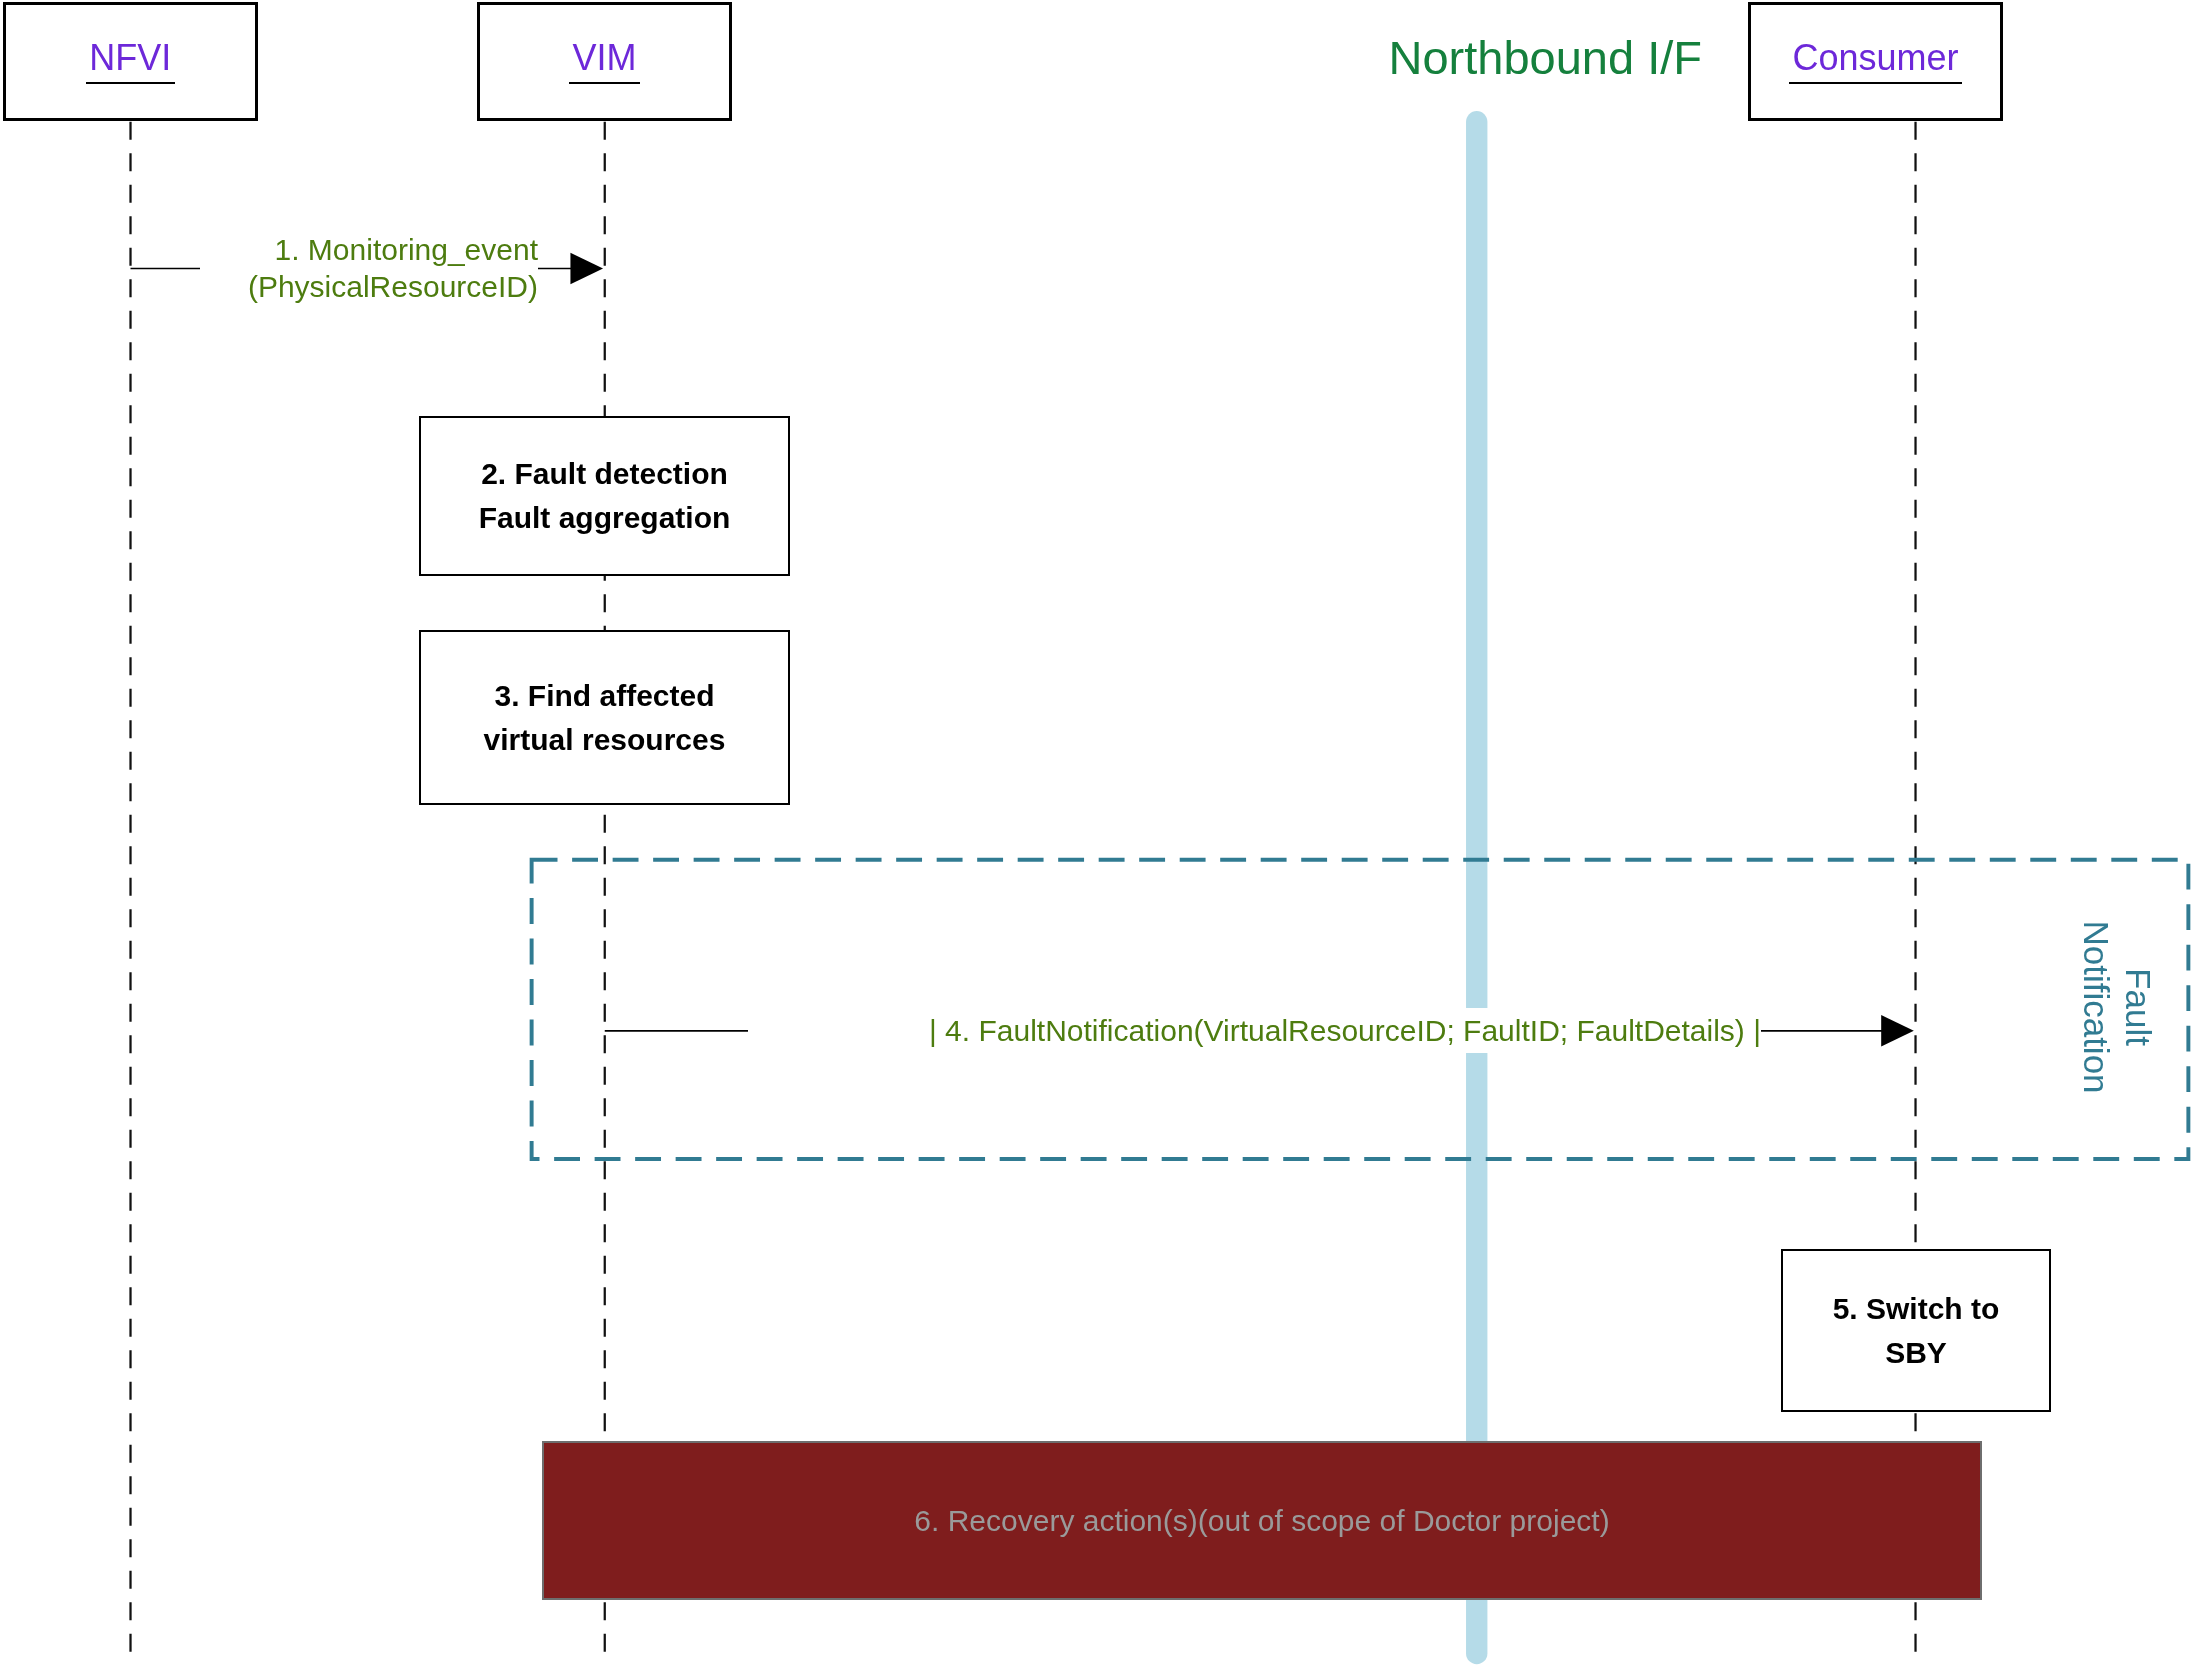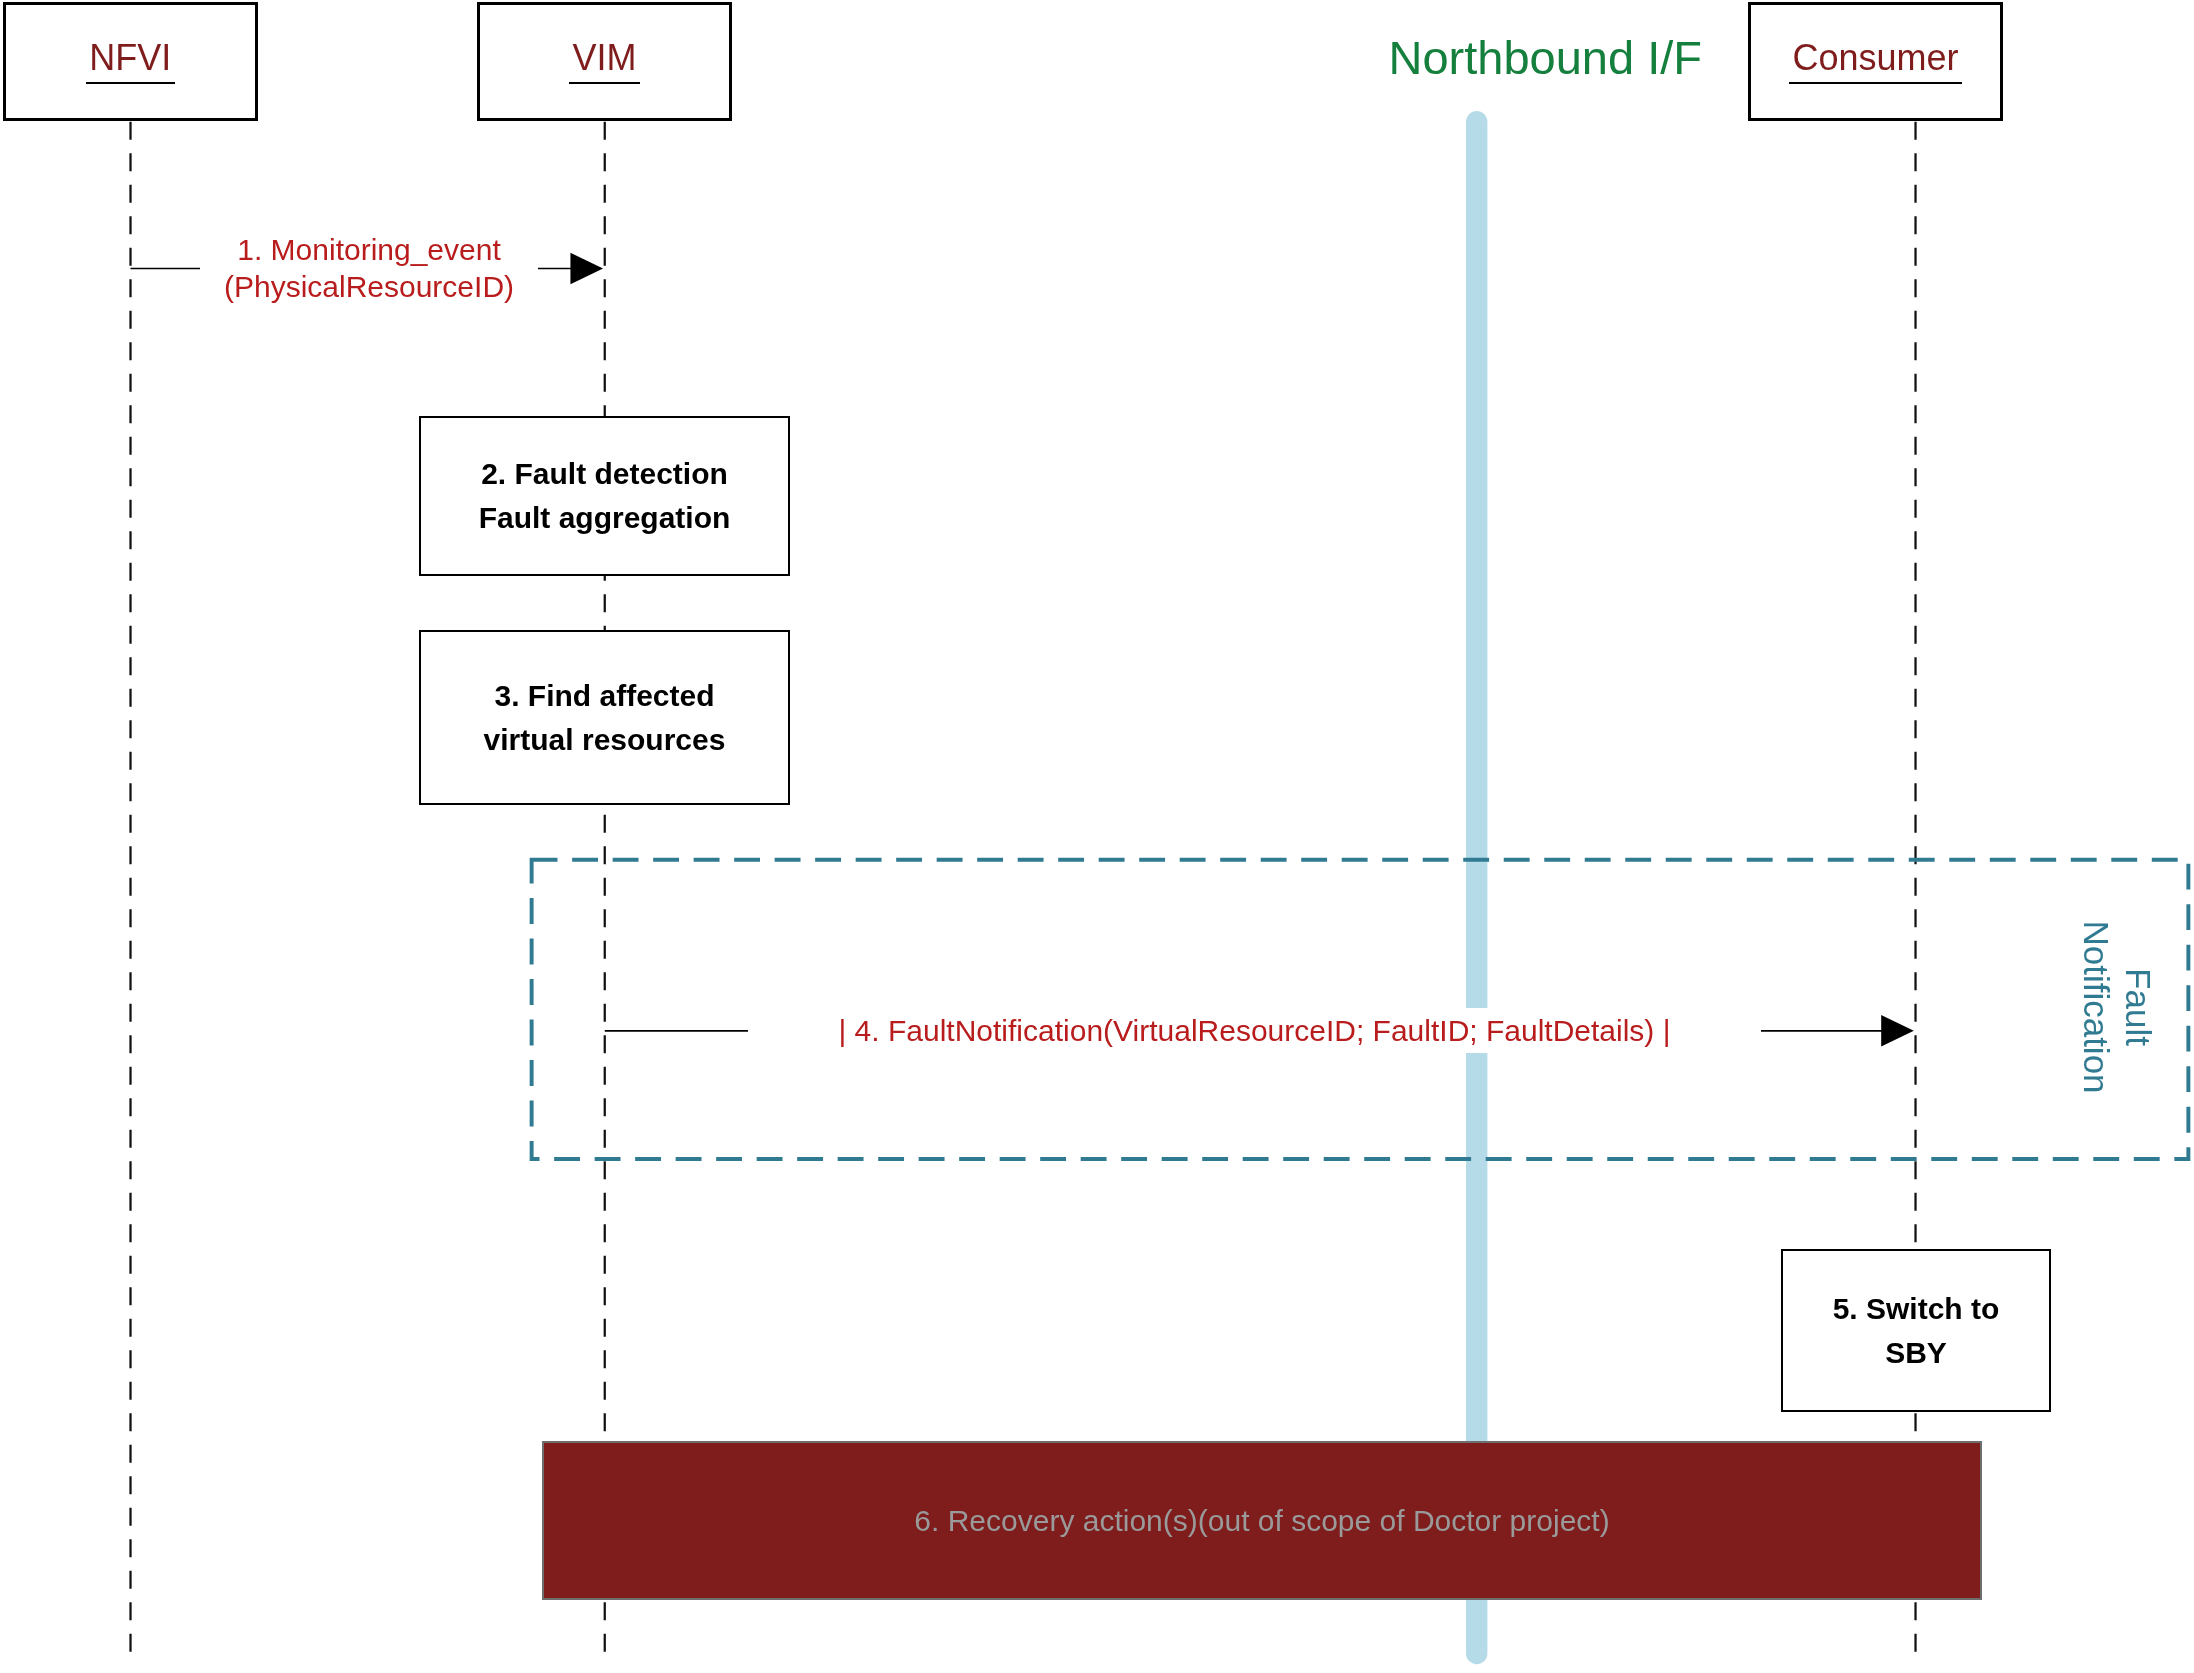--- a/index.html
+++ b/index.html
@@ -9,21 +9,21 @@
   }
   #bg{position:absolute;left:0;top:0;width:2194px;height:1674px;}
   .abs{position:absolute;box-sizing:border-box;}
   
   .actor{
     border:3.4px solid #000;background:#fff;
     display:flex;align-items:center;justify-content:center;
     left:0;top:2.3px;width:255px;height:119px;
   }
   .actor-label{
-    font-size:36px;line-height:1;color:#7f1d1d;
+    font-size:36px;line-height:1;color:#6d28d9;
     border-bottom:2.8px solid #000;padding:0 3.4px 5.6px 3.4px;
   }
   
   .nb-title{
     left:1252px;top:27px;width:450px;height:62px;
     font-size:47px;line-height:62px;text-align:right;color:#15803d;
   }
   
   .act-box{
     border:2.8px solid #000;background:#fff;
@@ -33,21 +33,21 @@
   #box2{left:419px;top:416px;width:371px;height:160px;}
   #box3{left:419px;top:630px;width:371px;height:175px;}
   #box5{left:1781px;top:1215px;width:270px;height:163px;margin-top:34px;}
   #box6{
     left:542px;top:1441px;width:1440px;height:159px;
     border:2.8px solid #6e6e6e;background:#7f1d1d;
     display:flex;flex-direction:row;align-items:center;justify-content:center;
     text-align:center;font-size:30px;line-height:44px;color:#9a9a9a;
   }
   
-  .msg{background:#fff;text-align:center;color:#b91c1c;}
+  .msg{background:#fff;text-align:right;color:#4d7c0f;}
   #msg1{
     left:200px;top:231px;width:338px;height:74px;
     font-size:30px;line-height:37px;
     display:flex;flex-direction:column;justify-content:center;
   }
   #msg4{
     left:748px;top:1008px;width:1013px;height:45px;
     font-size:30px;line-height:45px;white-space:nowrap;
   }
   

